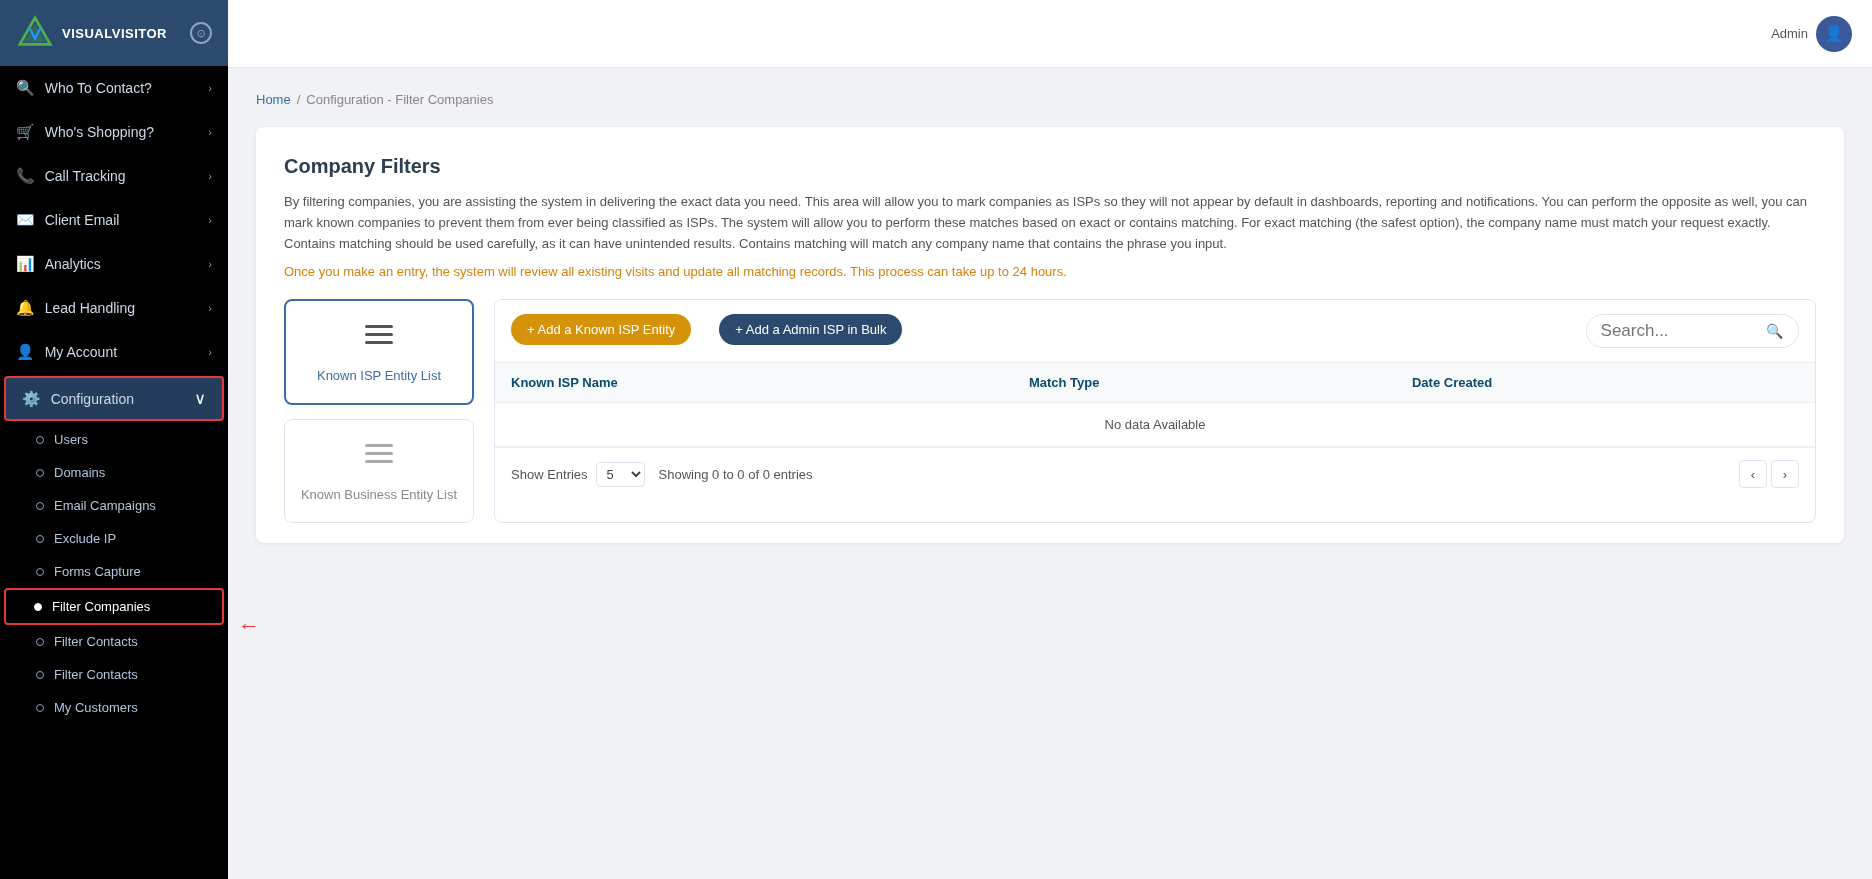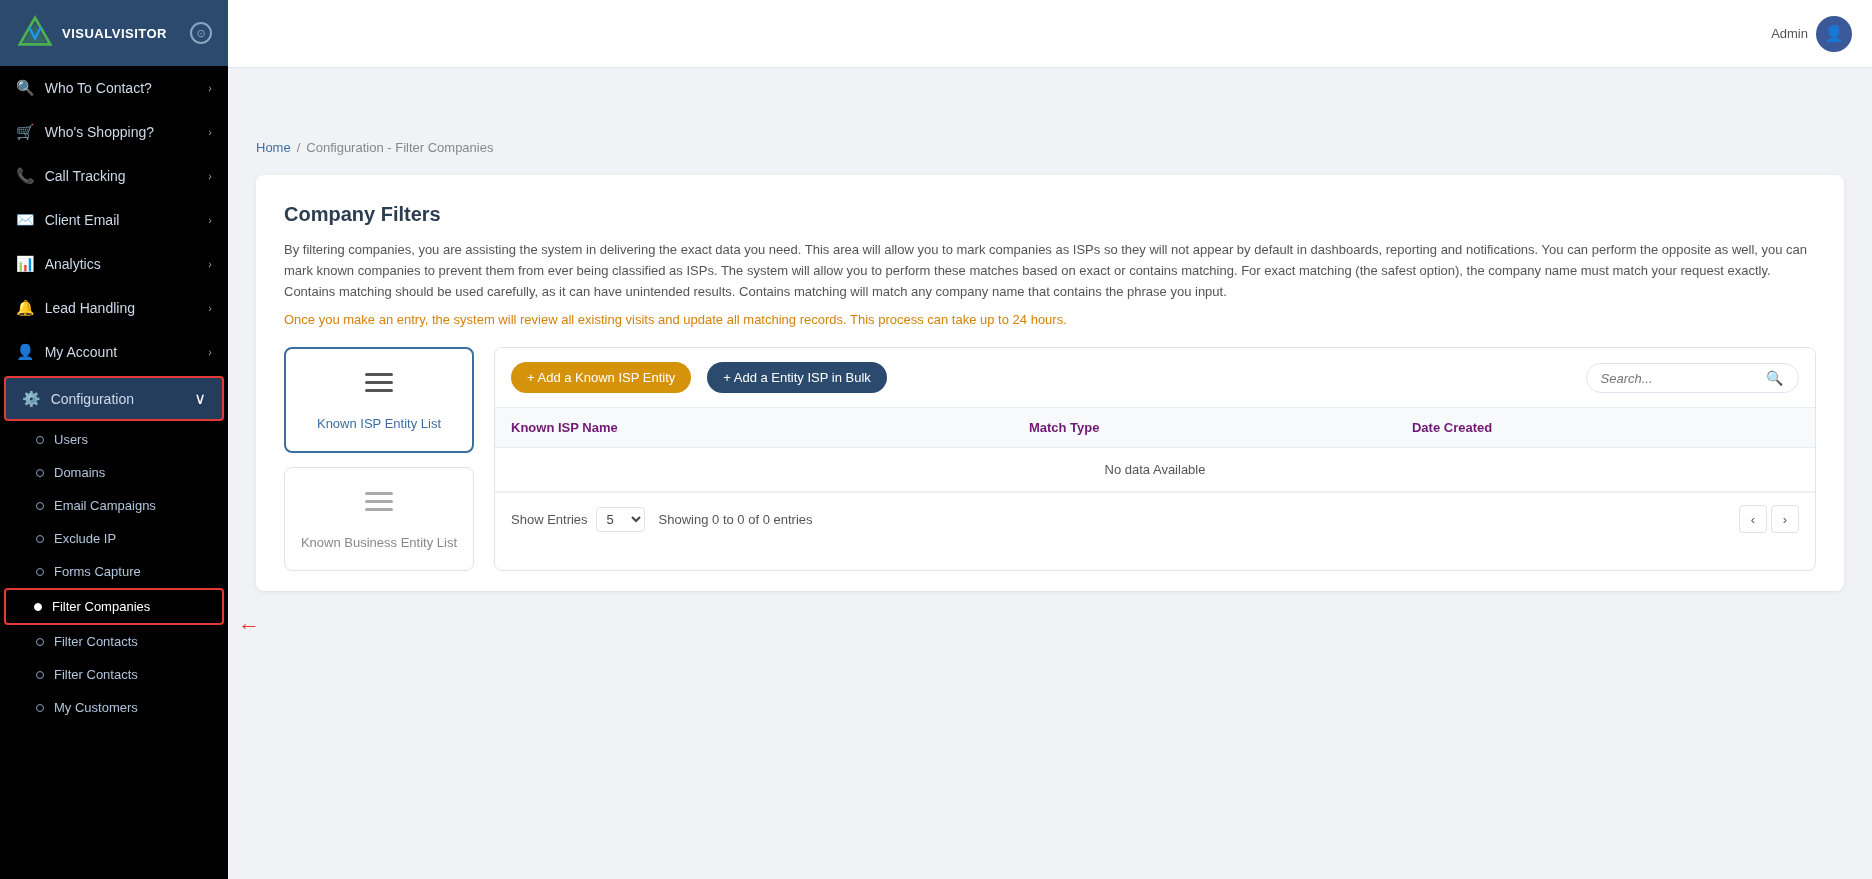--- a/index.html
+++ b/index.html
@@ -103,21 +103,20 @@
       background: #3b5998;
       display: flex; align-items: center; justify-content: center;
       color: #fff; font-size: 16px;
     }
     .admin-label { font-size: 13px; color: #555; }
 
     .content-area {
       flex: 1;
       overflow-y: auto;
       padding: 24px 28px;
-      margin-top: 48px;
     }
 
     
     .breadcrumb {
       font-size: 13px;
       color: #666;
       margin-bottom: 20px;
       display: flex;
       align-items: center;
       gap: 6px;
@@ -159,22 +158,22 @@
     .filter-card .card-icon { font-size: 28px; color: #555; }
     .filter-card .card-label { font-size: 13px; color: #3b6ea5; text-align: center; font-weight: 500; }
     .filter-card.unselected .card-label { color: #888; }
 
     
     .filter-panel { flex: 1; border: 1.5px solid #dce4ef; border-radius: 8px; overflow: hidden; }
 
     .panel-toolbar {
       padding: 14px 16px;
       display: flex;
-      align-items: flex-end;
-      gap: 16px;
+      align-items: flex-start;
+      gap: 28px;
       border-bottom: 1px solid #e8edf3;
       background: #fff;
     }
     .btn-add-isp {
       background: #d4930a;
       color: #fff;
       border: none;
       border-radius: 20px;
       padding: 8px 16px;
       font-size: 13px;
@@ -198,36 +197,35 @@
       padding: 6px 14px;
       display: flex;
       align-items: center;
       gap: 6px;
       background: #fff;
       min-width: 200px;
     }
     .search-box input {
       border: none;
       outline: none;
-      font-size: 13px;
+      font-size: 17px;
       color: #444;
       background: transparent;
       width: 160px;
-      font-style: italic;
     }
     .search-icon-char { color: #aaa; font-size: 14px; }
 
     
     .data-table { width: 100%; border-collapse: collapse; }
     .data-table th {
       padding: 12px 16px;
       text-align: left;
       font-size: 13px;
       font-weight: 600;
-      color: #701a75;
+      color: #0c4a6e;
       background: #f7f9fb;
       border-bottom: 1px solid #e8edf3;
     }
     .data-table td {
       padding: 14px 16px;
       font-size: 13px;
       color: #555;
       border-bottom: 1px solid #f0f3f7;
     }
     .no-data { text-align: center; color: #999; font-size: 14px; padding: 40px 0; }
@@ -423,21 +421,21 @@
               </svg>
             </span>
             <span class="card-label">Known Business Entity List</span>
           </div>
         </div>
 
         <div class="filter-panel">
 
           <div class="panel-toolbar">
             <button class="btn-add-isp">+ Add a Known ISP Entity</button>
-            <button class="btn-add-bulk">+ Add a Entity ISP in Bulk</button>
+            <button class="btn-add-bulk">+ Add a Admin ISP in Bulk</button>
             <div class="search-box">
               <input type="text" placeholder="Search..." style="">
               <span class="search-icon-char">🔍</span>
             </div>
           </div>
 
           <table class="data-table">
             <thead>
               <tr>
                 <th>Known ISP Name</th>

